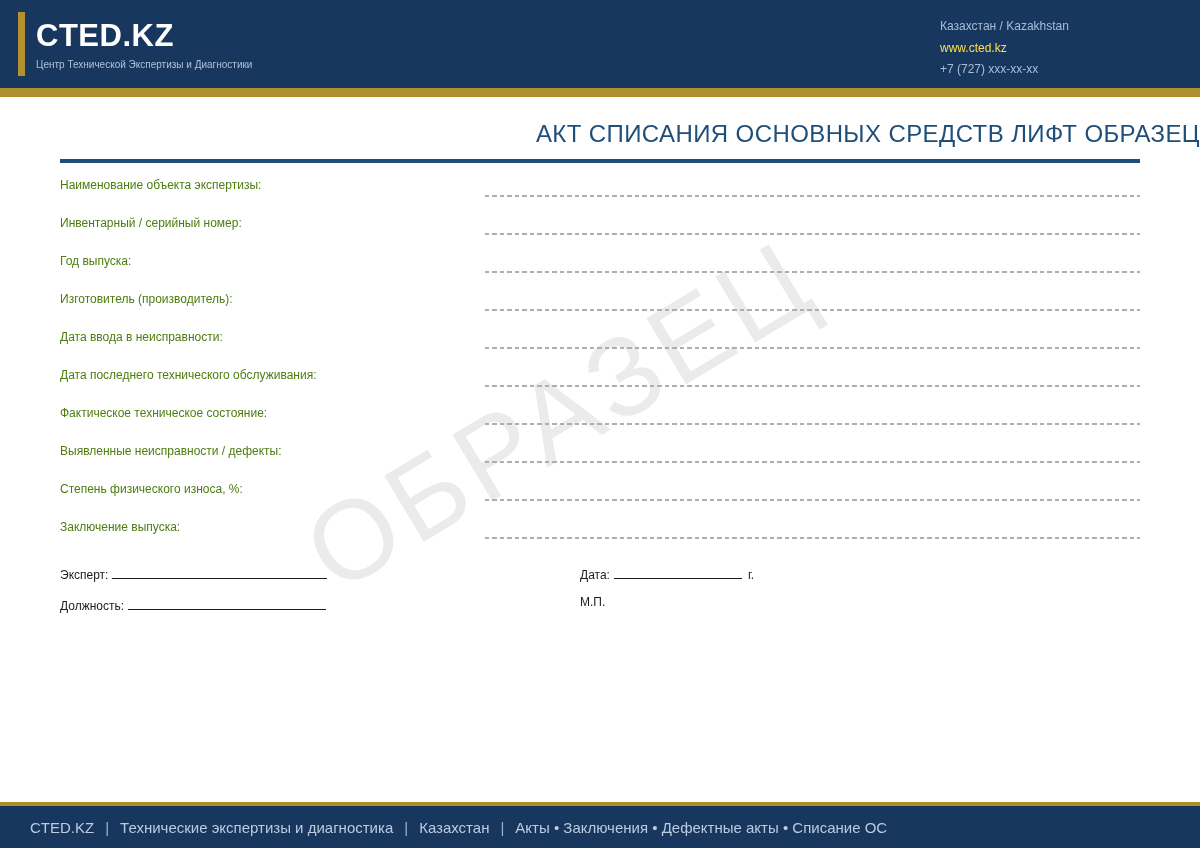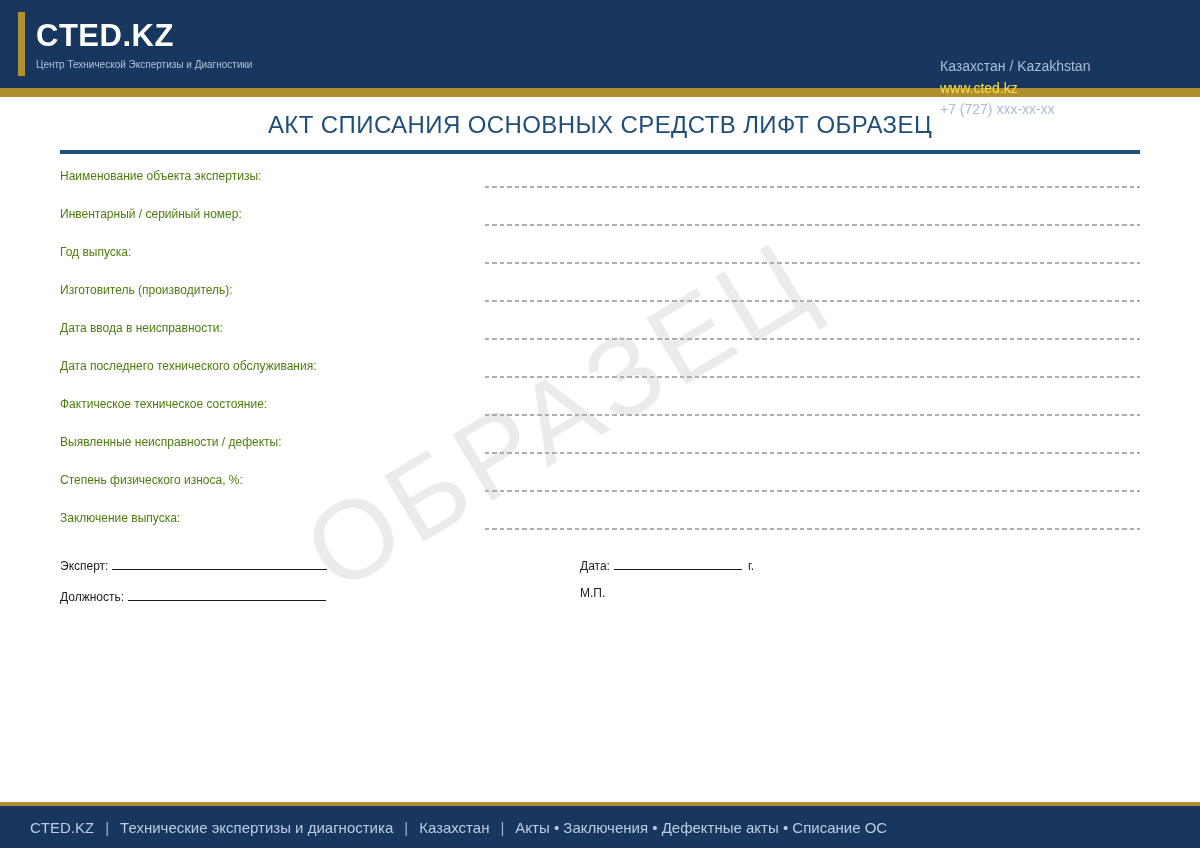--- a/index.html
+++ b/index.html
@@ -36,24 +36,23 @@
     line-height: 34px;
   }
   .tagline {
     color: #AFC2D8;
     font-size: 10px;
     margin-top: 6px;
   }
   .header-contact {
     position: absolute;
     left: 940px; top: 16px;
-    font-size: 14px;
+    font-size: 12px;
     line-height: 21.5px;
     color: #A9BDD6;
-    margin-top: 40px;
   }
   .header-contact .website {
     color: #fde047;
     text-decoration: none;
     display: block;
   }
 
   
   .gold-stripe { height: 9px; background: #AE8F2E; }
 
@@ -66,22 +65,22 @@
     letter-spacing: 6px;
     color: rgba(60, 60, 60, 0.10);
     white-space: nowrap;
     z-index: 0;
     pointer-events: none;
   }
 
   
   .doc { position: relative; z-index: 1; }
   .doc-title {
-    margin-top: 14px;
-    text-align: center;
+    margin-top: 23px;
+    text-align: right;
     color: #1E4E79;
     font-size: 24px;
     font-weight: 400;
     letter-spacing: 0.4px;
     line-height: 28px;
   }
   .title-rule {
     margin: 11px 60px 0;
     height: 4px;
     background: #1E4E79;

